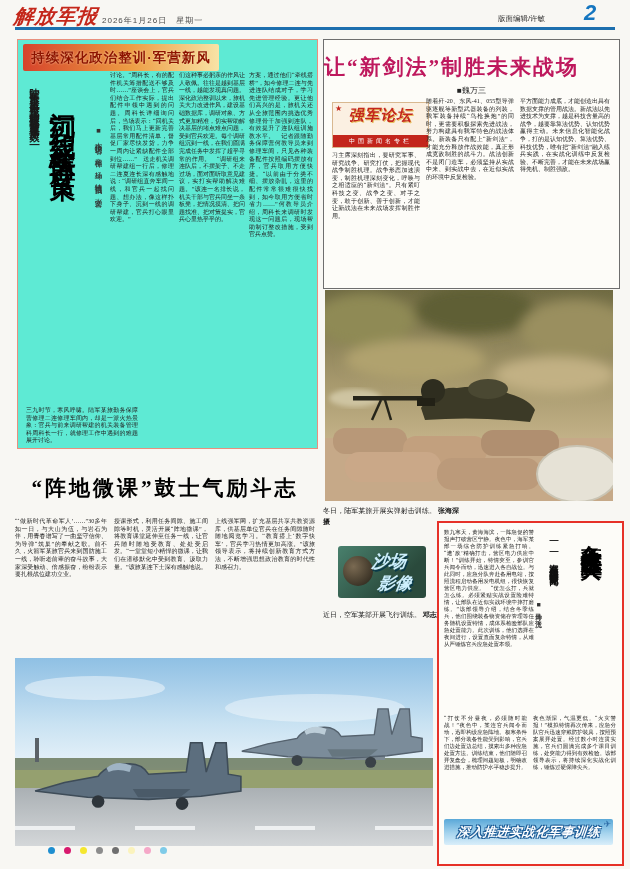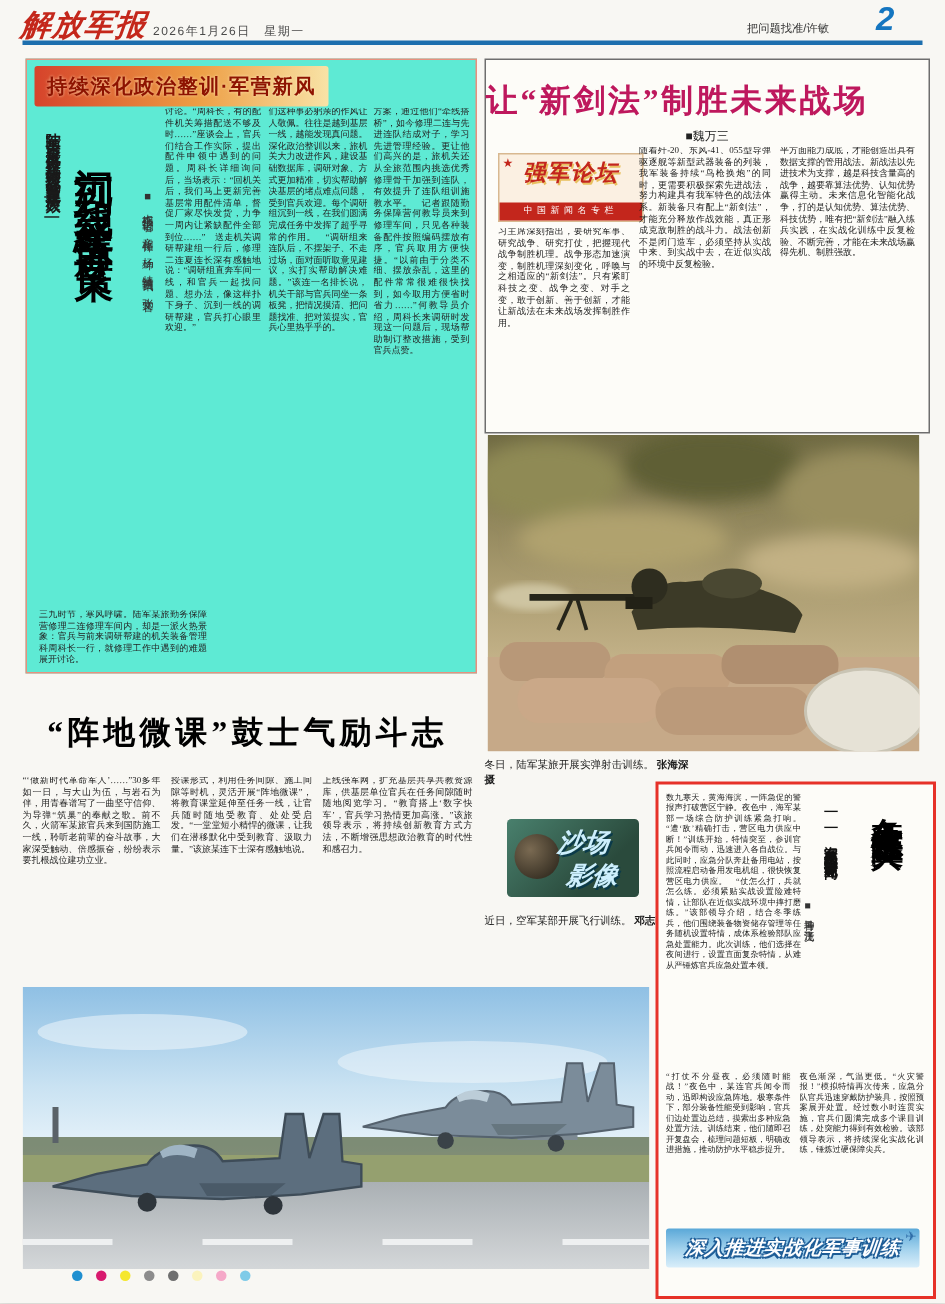--- a/index.html
+++ b/index.html
@@ -59,21 +59,21 @@
   .photo2{left:15px;top:658px;width:418px;height:188px;overflow:hidden;}
 </style>
 </head>
 <body>
 
 <div class="page">
 
   <div class="abs masthead">解放军报</div>
   <div class="abs date"><span>2026年1月26日</span>　<span>星期一</span></div>
   <div class="abs section-title">要 闻</div>
-  <div class="abs editor">把问题找准/许敏</div>
+  <div class="abs editor">版面编辑/许敏</div>
   <div class="abs pagenum">2</div>
   <div class="abs header-line"></div>
 
   <div class="abs left-box">
     <div class="abs lbanner">持续深化政治整训·军营新风</div>
     <div class="abs vtext lsub">陆军某旅引导机关树立正确政绩观提升帮建基层质效——</div>
     <div class="abs vtext ltitle">沉到一线察实情寻良策</div>
     <div class="abs vtext lbyline">■本报特约记者 章相锋 杨坤 特约通讯员 张文智</div>
     <div class="col" style="left:92px;top:32px;width:64px;height:336px;">讨论。“周科长，有的配件机关筹措配送不够及时……”座谈会上，官兵们结合工作实际，提出配件申领中遇到的问题。周科长详细询问后，当场表示：“回机关后，我们马上更新完善基层常用配件清单，督促厂家尽快发货，力争一周内让紧缺配件全部到位……”　送走机关调研帮建组一行后，修理二连夏连长深有感触地说：“调研组直奔车间一线，和官兵一起找问题、想办法，像这样扑下身子、沉到一线的调研帮建，官兵打心眼里欢迎。”</div>
     <div class="col" style="left:161px;top:32px;width:66px;height:365px;">们这种事必躬亲的作风让人敬佩。往往是越到基层一线，越能发现真问题。深化政治整训以来，旅机关大力改进作风，建设基础数据库，调研对象、方式更加精准，切实帮助解决基层的堵点难点问题，受到官兵欢迎。每个调研组沉到一线，在我们圆满完成任务中发挥了超乎寻常的作用。　“调研组来连队后，不摆架子、不走过场，面对面听取意见建议，实打实帮助解决难题。”该连一名排长说，机关干部与官兵同坐一条板凳，把情况摸清、把问题找准、把对策提实，官兵心里热乎乎的。</div>

